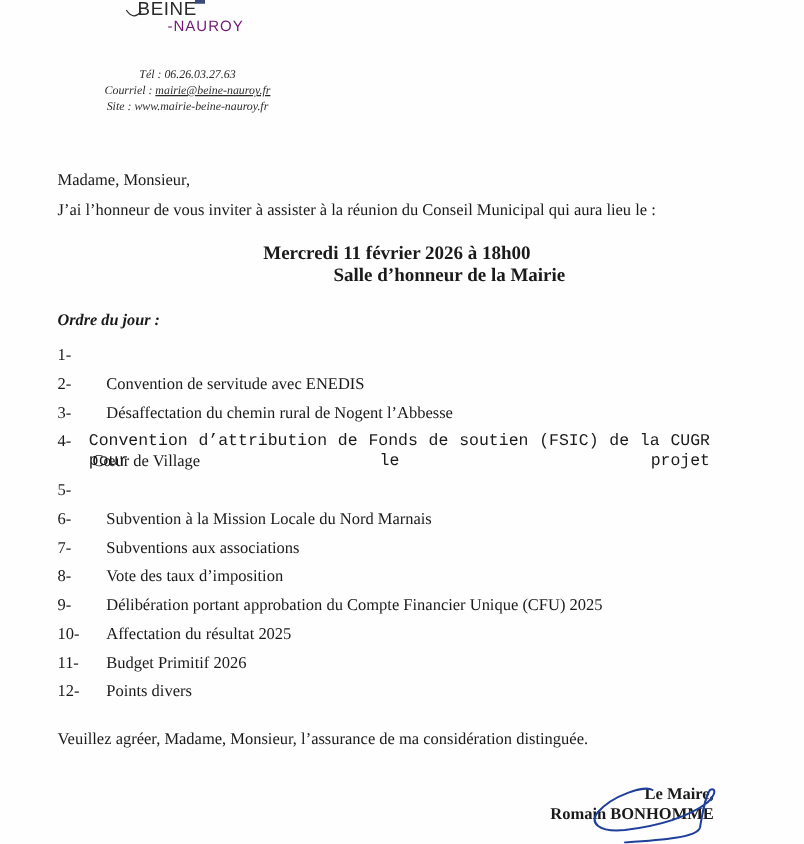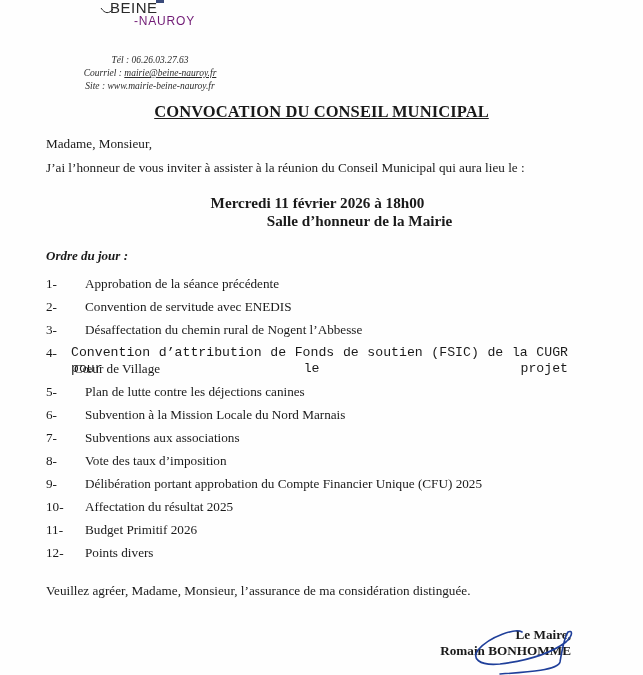--- a/index.html
+++ b/index.html
@@ -175,51 +175,48 @@
   </div>
 
   <div class="contact">
     <div>Tél : 06.26.03.27.63</div>
     <div>
       <span>Courriel : </span><span class="email">mairie@beine-nauroy.fr</span>
     </div>
     <div>Site : www.mairie-beine-nauroy.fr</div>
   </div>
 
-  <div class="title">CONVOCATION DU CONSEIL MUNICIPAL</div>
 
   <div class="text salutation">Madame, Monsieur,</div>
   <div class="text intro">J’ai l’honneur de vous inviter à assister à la réunion du Conseil Municipal qui aura lieu le :</div>
 
   <div class="meeting date">Mercredi 11 février 2026 à 18h00</div>
   <div class="meeting place">Salle d’honneur de la Mairie</div>
 
   <div class="agenda-title">Ordre du jour :</div>
 
   <ol class="agenda">
     <li>
       <span class="num">1-</span>
-      <span class="label">Approbation de la séance précédente</span>
     </li>
     <li>
       <span class="num">2-</span>
       <span class="label">Convention de servitude avec ENEDIS</span>
     </li>
     <li>
       <span class="num">3-</span>
       <span class="label">Désaffectation du chemin rural de Nogent l’Abbesse</span>
     </li>
     <li class="two-line">
       <span class="num">4-</span>
       <span class="label">Convention d’attribution de Fonds de soutien (FSIC) de la CUGR pour le projet</span>
       <span class="cont">Cœur de Village</span>
     </li>
     <li>
       <span class="num">5-</span>
-      <span class="label">Plan de lutte contre les déjections canines</span>
     </li>
     <li>
       <span class="num">6-</span>
       <span class="label">Subvention à la Mission Locale du Nord Marnais</span>
     </li>
     <li>
       <span class="num">7-</span>
       <span class="label">Subventions aux associations</span>
     </li>
     <li>

